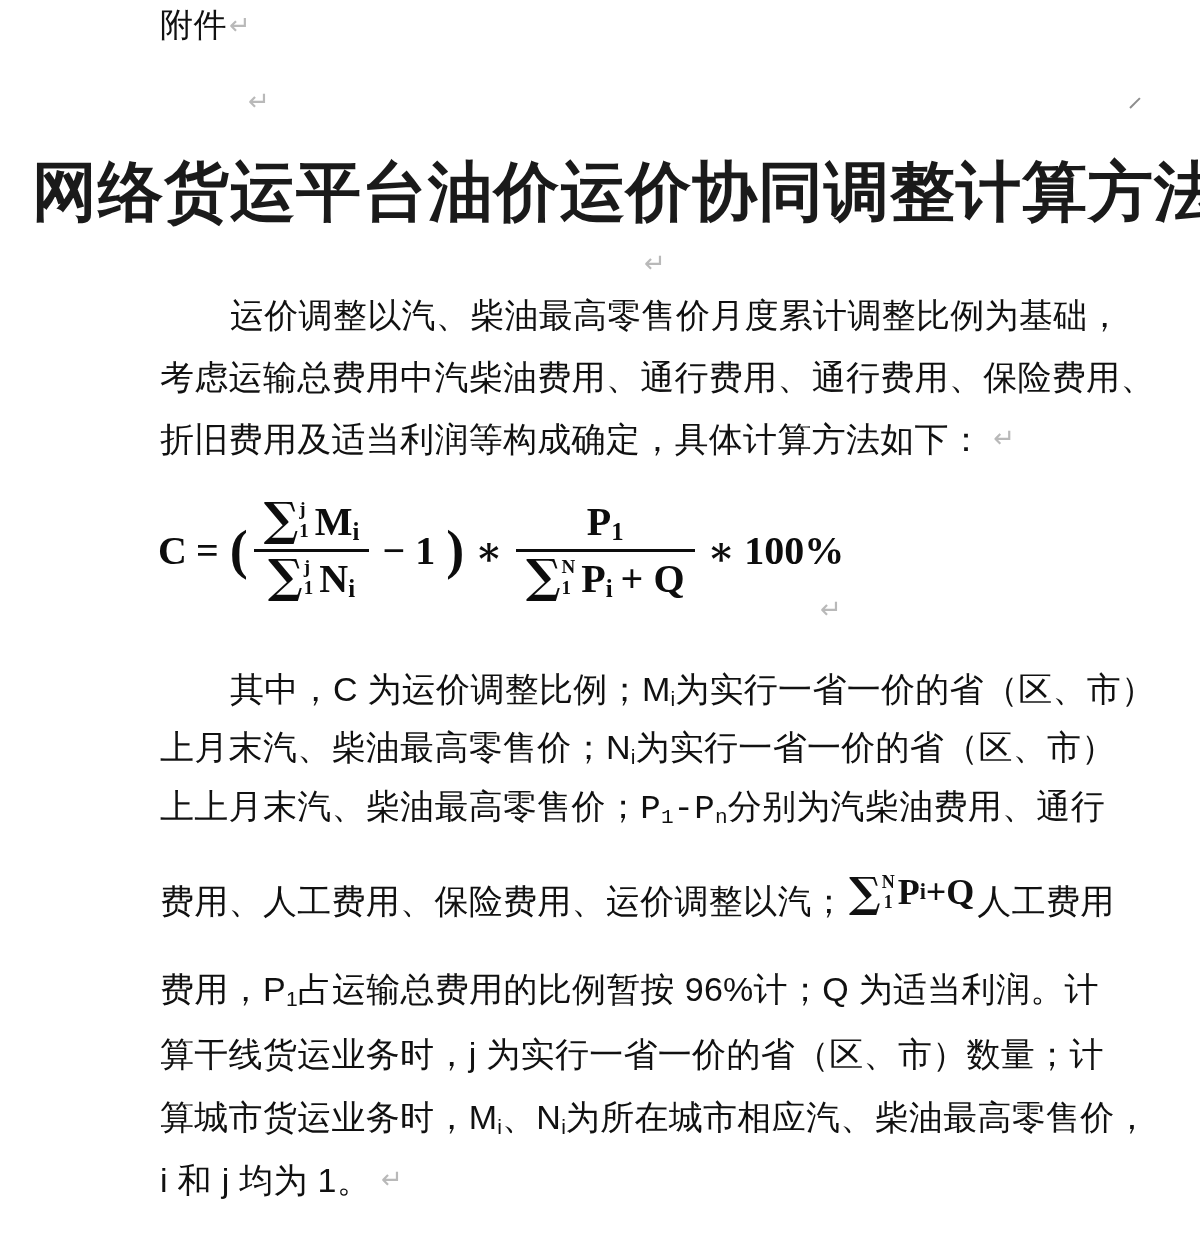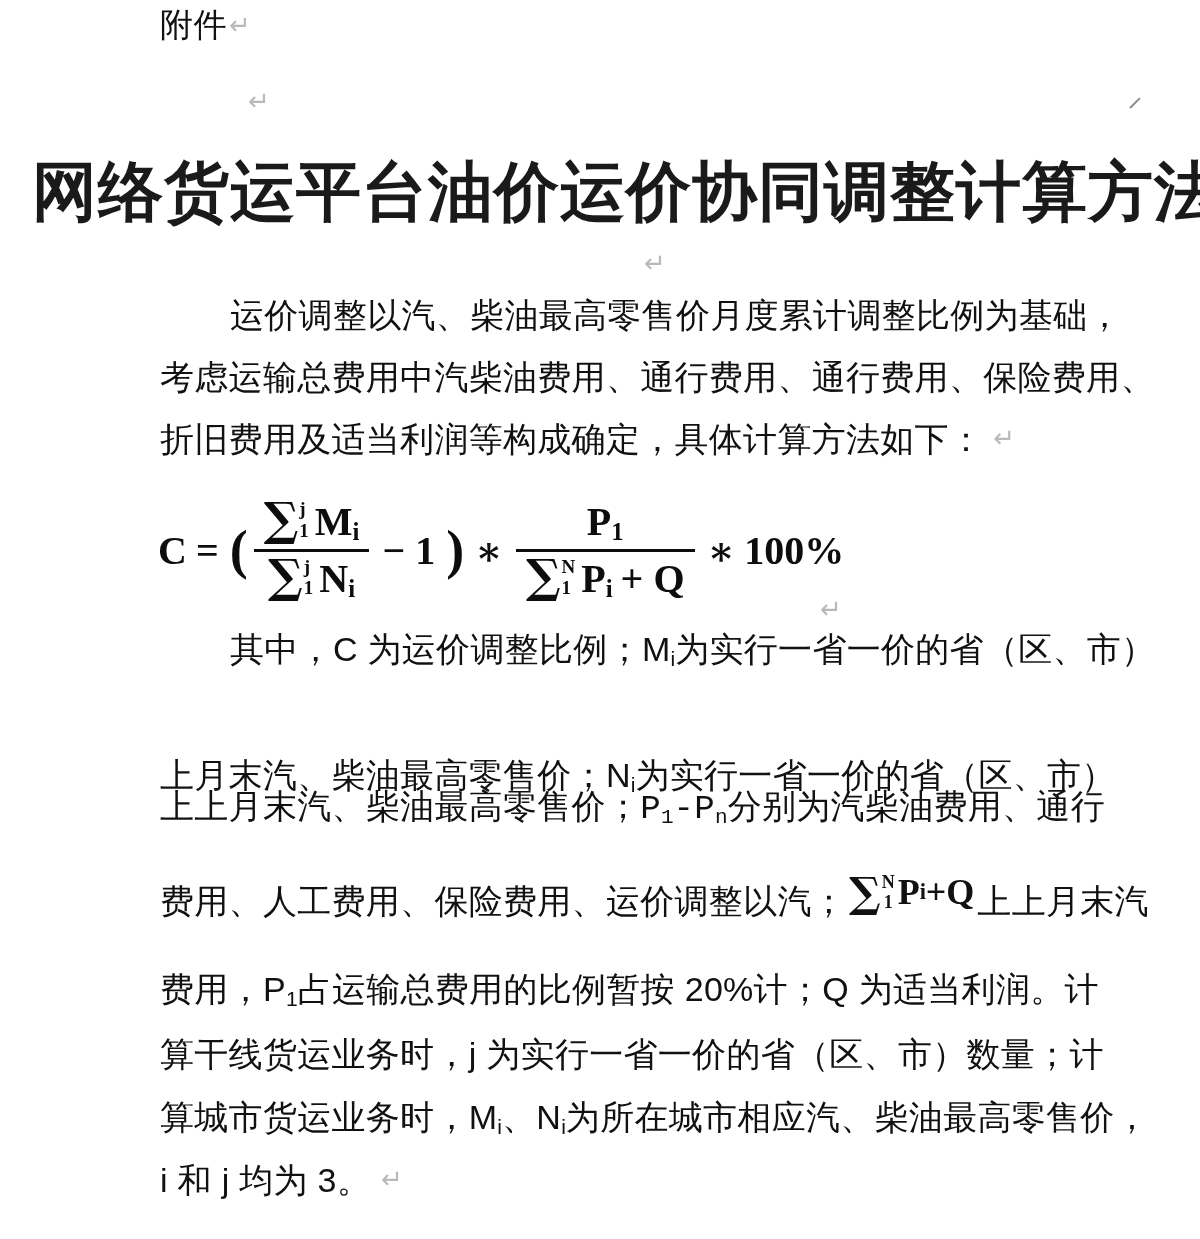--- a/index.html
+++ b/index.html
@@ -269,40 +269,40 @@
         </span><span class="term">P</span><span class="sub">i</span><span style="padding-left:8px">+ Q</span>
       </span>
     </span>
 
     <span class="op">∗</span>
     <span>100%</span>
   </div>
 
   <div class="pmark-standalone" style="left:788px; top:596px;">↵</div>
 
-  <div class="body-line indent2" style="top:632px;"><span>其中，C 为运价调整比例；M</span><span class="sub">i</span><span>为实行一省一价的省（区、市）</span></div>
-
-  <div class="body-line" style="top:758px;"><span>上月末汽、柴油最高零售价；N</span><span class="sub">i</span><span>为实行一省一价的省（区、市）</span></div>
+  <div class="body-line indent2" style="top:672px;"><span>其中，C 为运价调整比例；M</span><span class="sub">i</span><span>为实行一省一价的省（区、市）</span></div>
+
+  <div class="body-line" style="top:730px;"><span>上月末汽、柴油最高零售价；N</span><span class="sub">i</span><span>为实行一省一价的省（区、市）</span></div>
 
   <div class="body-line" style="top:792px;font-family:Liberation Mono, monospace;"><span>上上月末汽、柴油最高零售价；P</span><span class="sub">1</span><span>-P</span><span class="sub">n</span><span>分别为汽柴油费用、通行</span></div>
 
   <div class="body-line" style="top:880px;"><span>费用、人工费用、保险费用、运价调整以汽；</span><span class="inline-formula">
         <span class="sigma">
           <span class="big">∑</span>
           <span class="limits">
             <span class="top">N</span>
             <span class="bot">1</span>
           </span>
         </span>
         <span>P</span>
         <span class="sub">i</span>
         <span>+Q</span>
-      </span><span>上上月末汽</span></div>
-
-  <div class="body-line" style="top:972px;"><span>费用，P</span><span class="sub">1</span><span>占运输总费用的比例暂按 20%计；Q 为适当利润。计</span></div>
+      </span><span>人工费用</span></div>
+
+  <div class="body-line" style="top:972px;"><span>费用，P</span><span class="sub">1</span><span>占运输总费用的比例暂按 96%计；Q 为适当利润。计</span></div>
 
   <div class="body-line" style="top:1100px;"><span>算城市货运业务时，M</span><span class="sub">i</span><span>、N</span><span class="sub">i</span><span>为所在城市相应汽、柴油最高零售价，</span></div>
 
   <div class="body-line" style="top:1037px;">算干线货运业务时，j 为实行一省一价的省（区、市）数量；计</div>
 
-  <div class="body-line" style="top:1163px;"><span>i 和 j 均为 3。</span><span class="pmark-inline">↵</span></div>
+  <div class="body-line" style="top:1163px;"><span>i 和 j 均为 1。</span><span class="pmark-inline">↵</span></div>
 
 </div>
 
 </body></html>

